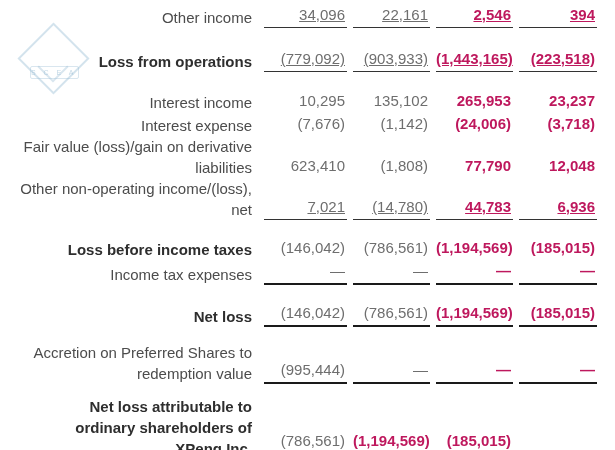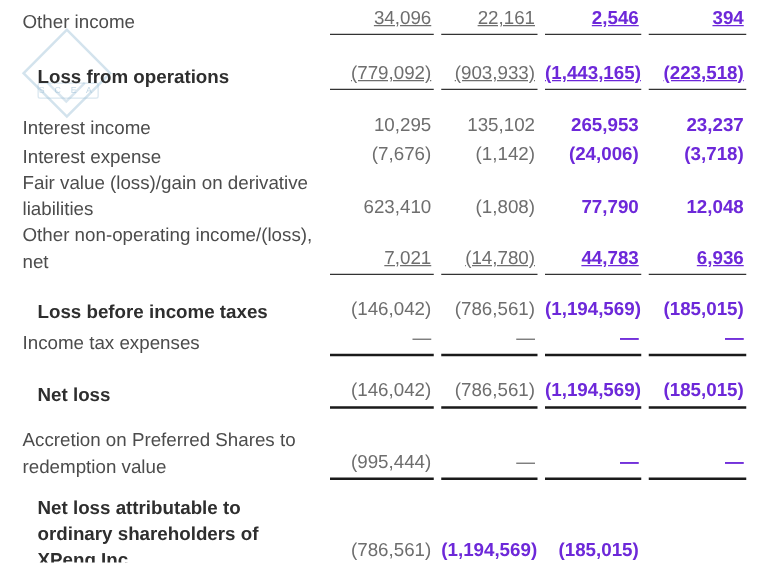--- a/index.html
+++ b/index.html
@@ -32,29 +32,29 @@
     overflow:hidden;white-space:nowrap;
   }
 
   
   .tbl{position:relative;z-index:1;padding:4px 18px 0 18px;}
   .row{
     display:grid;
     grid-template-columns:240px 89px 83px 83px 84px;
     align-items:end;
   }
-  .cell{font-size:15px;line-height:21px;}
+  .cell{font-size:15px;line-height:21px;text-align:right;}
   .label{color:#4c4c4c;padding-right:6px;}
   .label.emph{color:#2e2e2e;font-weight:700;margin-left:12px;}
   .num{
     text-align:right;margin-left:6px;padding-right:2px;padding-bottom:2px;
     white-space:nowrap;
   }
   .num.reg{color:#6e6e6e;font-weight:400;}
-  .num.strong{color:#6d28d9;font-weight:700;}
+  .num.strong{color:#be185d;font-weight:700;}
   .rule-thin{border-bottom:1.5px solid #333333;text-decoration:underline;}
   .rule-thick{border-bottom:2.5px solid #1a1a1a;}
   .rule-double{border-bottom:5px double #1a1a1a;padding-bottom:3px;}
 </style>
 </head>
 <body>
 
 <div class="page">
 
   <div class="watermark">

